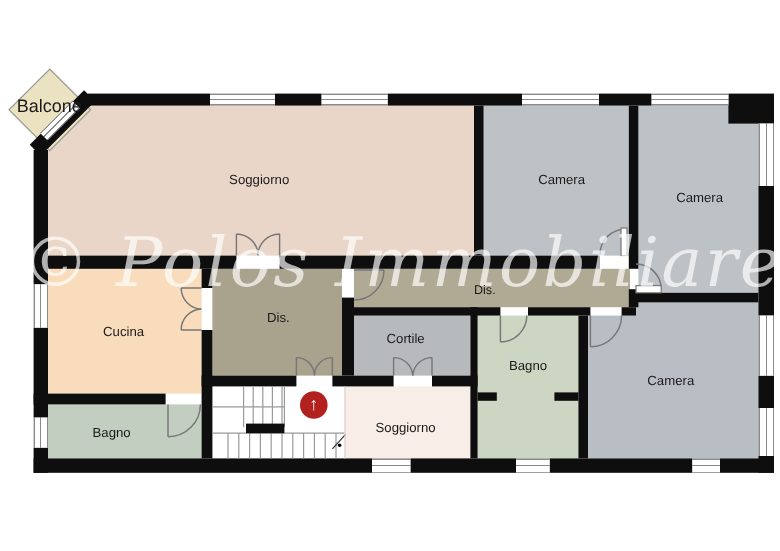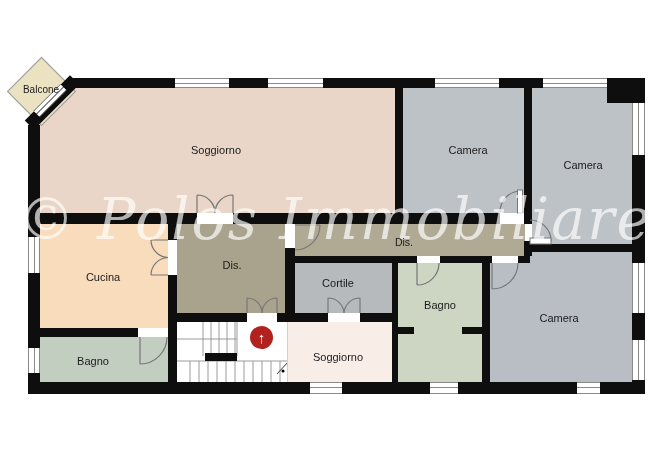--- a/index.html
+++ b/index.html
@@ -148,21 +148,21 @@
     <circle cx="283" cy="371" r="1.5" fill="#000000"></circle>
     <path d="M287.5,322 V382" stroke="#d8cfc9" stroke-width="1" fill="none"></path>
   </svg>
 
   <div id="watermark">© Polos Immobiliare</div>
 
   <div id="stairs-up-marker" style="background-color: rgb(179, 33, 30);">
     <span>↑</span>
   </div>
 
-  <div class="lbl" style="left:41px;top:89px;font-size:10px;">Balcone</div>
+  <div class="lbl" style="left:41px;top:89px;font-size:15px;">Balcone</div>
   <div class="lbl" style="left:216px;top:150px;">Soggiorno</div>
   <div class="lbl" style="left:468px;top:150px;">Camera</div>
   <div class="lbl" style="left:583px;top:165px;">Camera</div>
   <div class="lbl" style="left:559px;top:318px;">Camera</div>
   <div class="lbl" style="left:103px;top:277px;">Cucina</div>
   <div class="lbl" style="left:93px;top:361px;">Bagno</div>
   <div class="lbl" style="left:232px;top:265px;">Dis.</div>
   <div class="lbl" style="left:404px;top:242px;font-size:10.5px;">Dis.</div>
   <div class="lbl" style="left:338px;top:283px;">Cortile</div>
   <div class="lbl" style="left:440px;top:305px;">Bagno</div>

